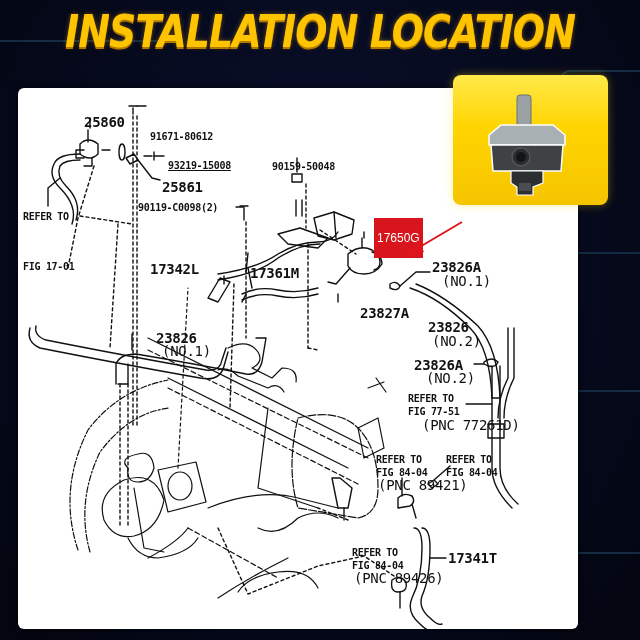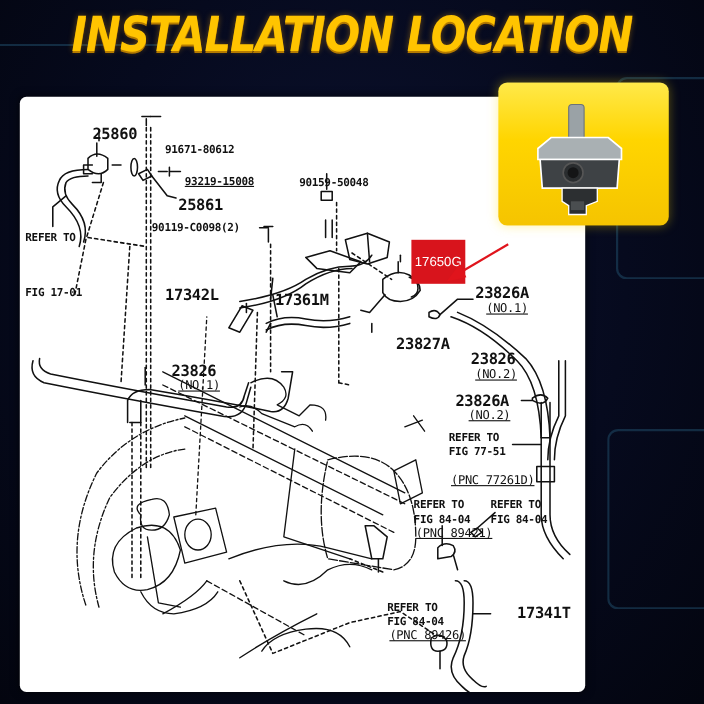--- a/index.html
+++ b/index.html
@@ -18,31 +18,31 @@
     .title {
       position: absolute; left: 0; top: 6px; width: 640px; text-align: center;
       font-family: "DejaVu Sans", sans-serif;
       font-weight: bold; font-style: italic;
       font-size: 44px; letter-spacing: -1px;
       color: #ffc400;
       transform: scaleX(0.86);
       text-shadow: 0 2px 0 #b47a00, 0 0 6px rgba(255,170,0,0.4);
     }
     .panel {
-      position: absolute; left: 18px; top: 88px; width: 514px; height: 541px;
+      position: absolute; left: 18px; top: 88px; width: 560px; height: 541px;
       background: #ffffff; border-radius: 6px;
       box-shadow: 0 0 8px rgba(0,0,0,0.6);
       overflow: hidden;
     }
     .panel svg { position: absolute; left: 0; top: 0; }
     .lbl {
       position: absolute; font-family: "DejaVu Sans Mono", monospace; font-weight: bold;
       font-size: 10px; color: #111; white-space: nowrap; line-height: 13px; letter-spacing: -0.3px;
     }
-    .lbl.small { font-size: 11px; line-height: 10px; font-weight: normal; text-decoration: underline; }
+    .lbl.small { font-size: 14px; line-height: 10px; font-weight: normal; }
     .lbl.big { font-size: 14px; line-height: 15px; }
     .red-tag {
       position: absolute; left: 356px; top: 130px;
       background: #d8141c; color: #fff; font-family: "Liberation Sans", sans-serif;
       font-size: 12px; padding: 13px 3px; line-height: 14px;
     }
     .product-box {
       position: absolute; left: 453px; top: 75px; width: 155px; height: 130px;
       background: linear-gradient(180deg, #ffe94a 0%, #ffd500 40%, #f5c400 100%);
       border-radius: 8px;
@@ -218,34 +218,34 @@
   <div class="lbl small" style="left:414px; top:248px;">(NO.2)</div>
 
   <div class="lbl big" style="left:396px; top:270px;">23826A</div>
   <div class="lbl small" style="left:408px; top:285px;">(NO.2)</div>
 
   <div class="lbl big" style="left:138px; top:243px;">23826</div>
   <div class="lbl small" style="left:144px; top:258px;">(NO.1)</div>
 
   <div class="lbl" style="left:390px; top:304px;">REFER TO</div>
   <div class="lbl" style="left:390px; top:317px;">FIG 77-51</div>
-  <div class="lbl small" style="left:392px; top:332px;margin-top:12px;">(PNC 77261D)</div>
+  <div class="lbl small" style="left:404px; top:332px;">(PNC 77261D)</div>
 
   <div class="lbl" style="left:358px; top:365px;">REFER TO</div>
   <div class="lbl" style="left:358px; top:378px;">FIG 84-04</div>
   <div class="lbl small" style="left:360px; top:392px;">(PNC 89421)</div>
 
   <div class="lbl" style="left:428px; top:365px;">REFER TO</div>
   <div class="lbl" style="left:428px; top:378px;">FIG 84-04</div>
 
   <div class="lbl" style="left:334px; top:458px;">REFER TO</div>
   <div class="lbl" style="left:334px; top:471px;">FIG 84-04</div>
   <div class="lbl small" style="left:336px; top:485px;text-align:center;">(PNC 89426)</div>
 
-  <div class="lbl big" style="left:430px; top:463px;margin-left:22px;">17341T</div>
+  <div class="lbl big" style="left:430px; top:463px;">17341T</div>
 </div>
 
 <svg width="640" height="640" style="position:absolute; left:0; top:0; pointer-events:none;">
   <line x1="462" y1="222" x2="418" y2="248" stroke="#e0141c" stroke-width="2"></line>
   <polygon points="406,256 418,240 424,252" fill="#e0141c"></polygon>
 </svg>
 
 <div class="product-box">
   <svg width="155" height="130" viewBox="0 0 155 130">
 

